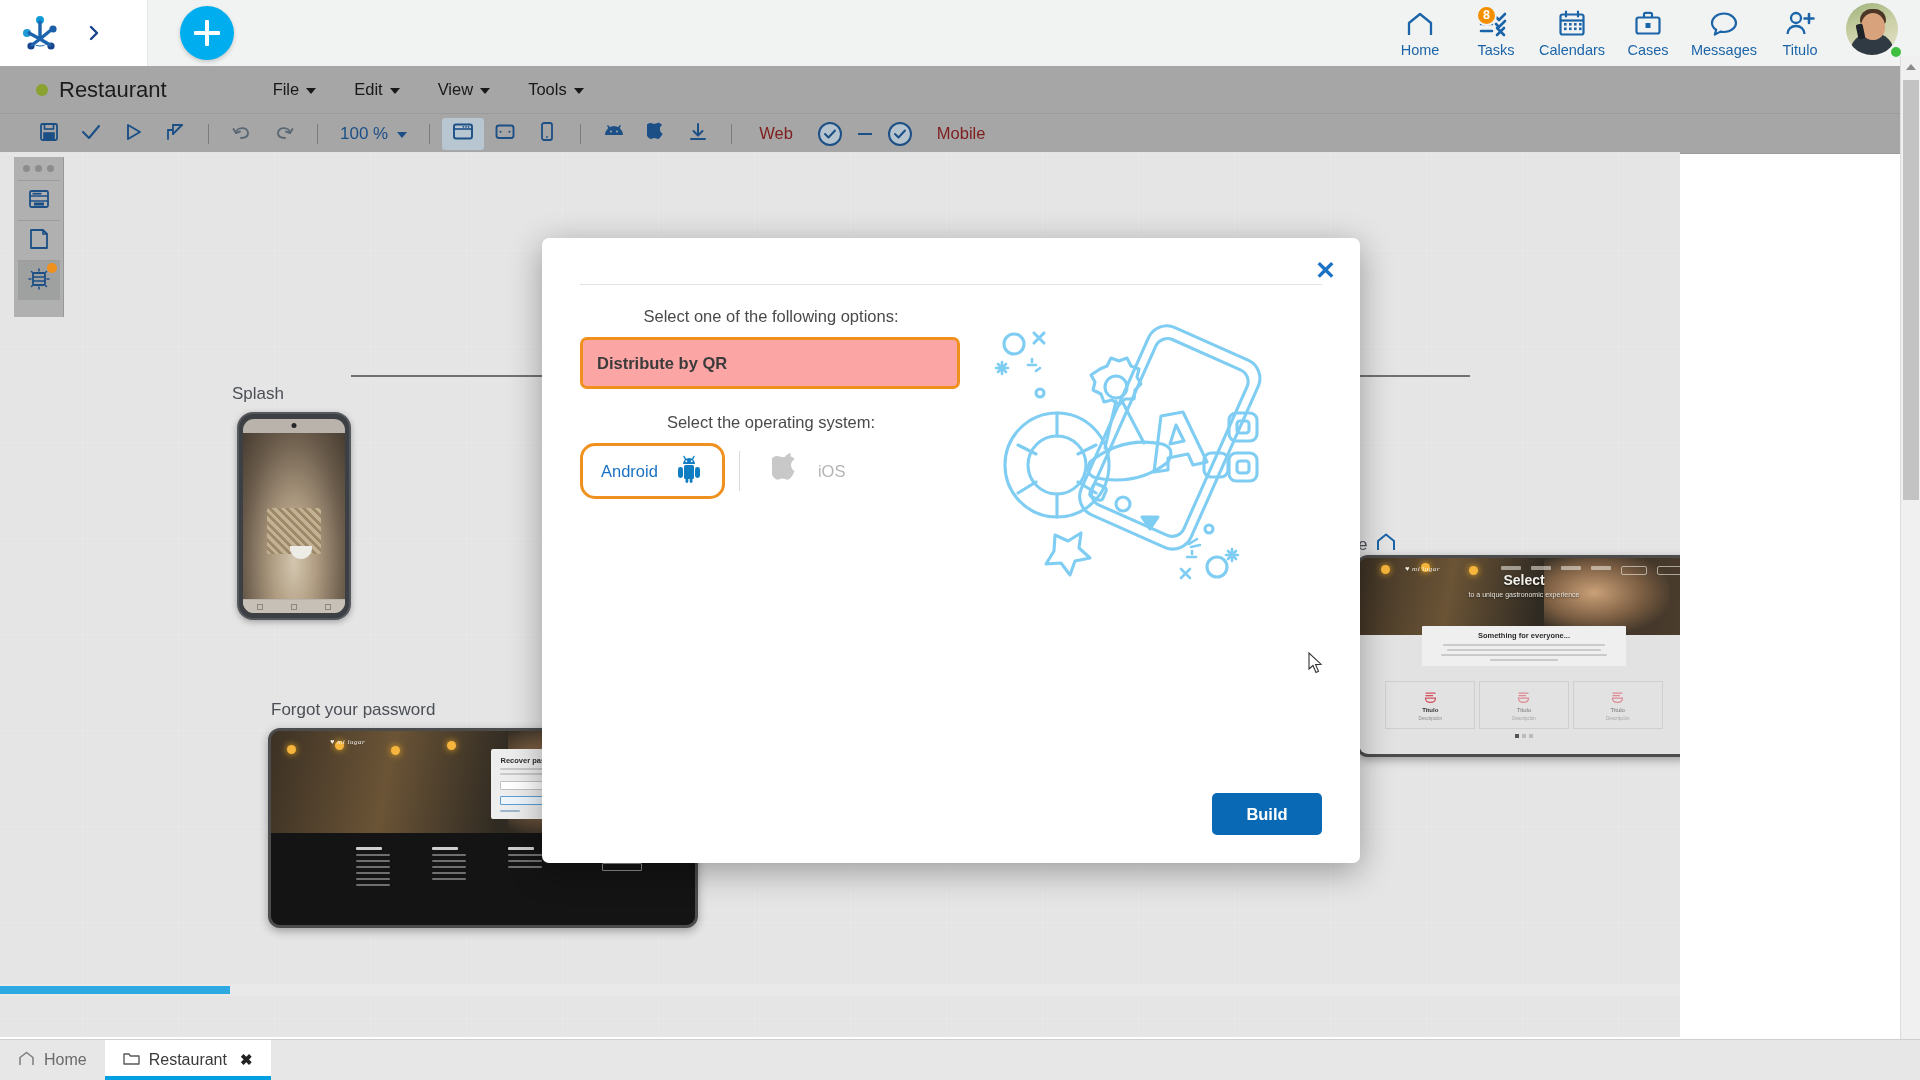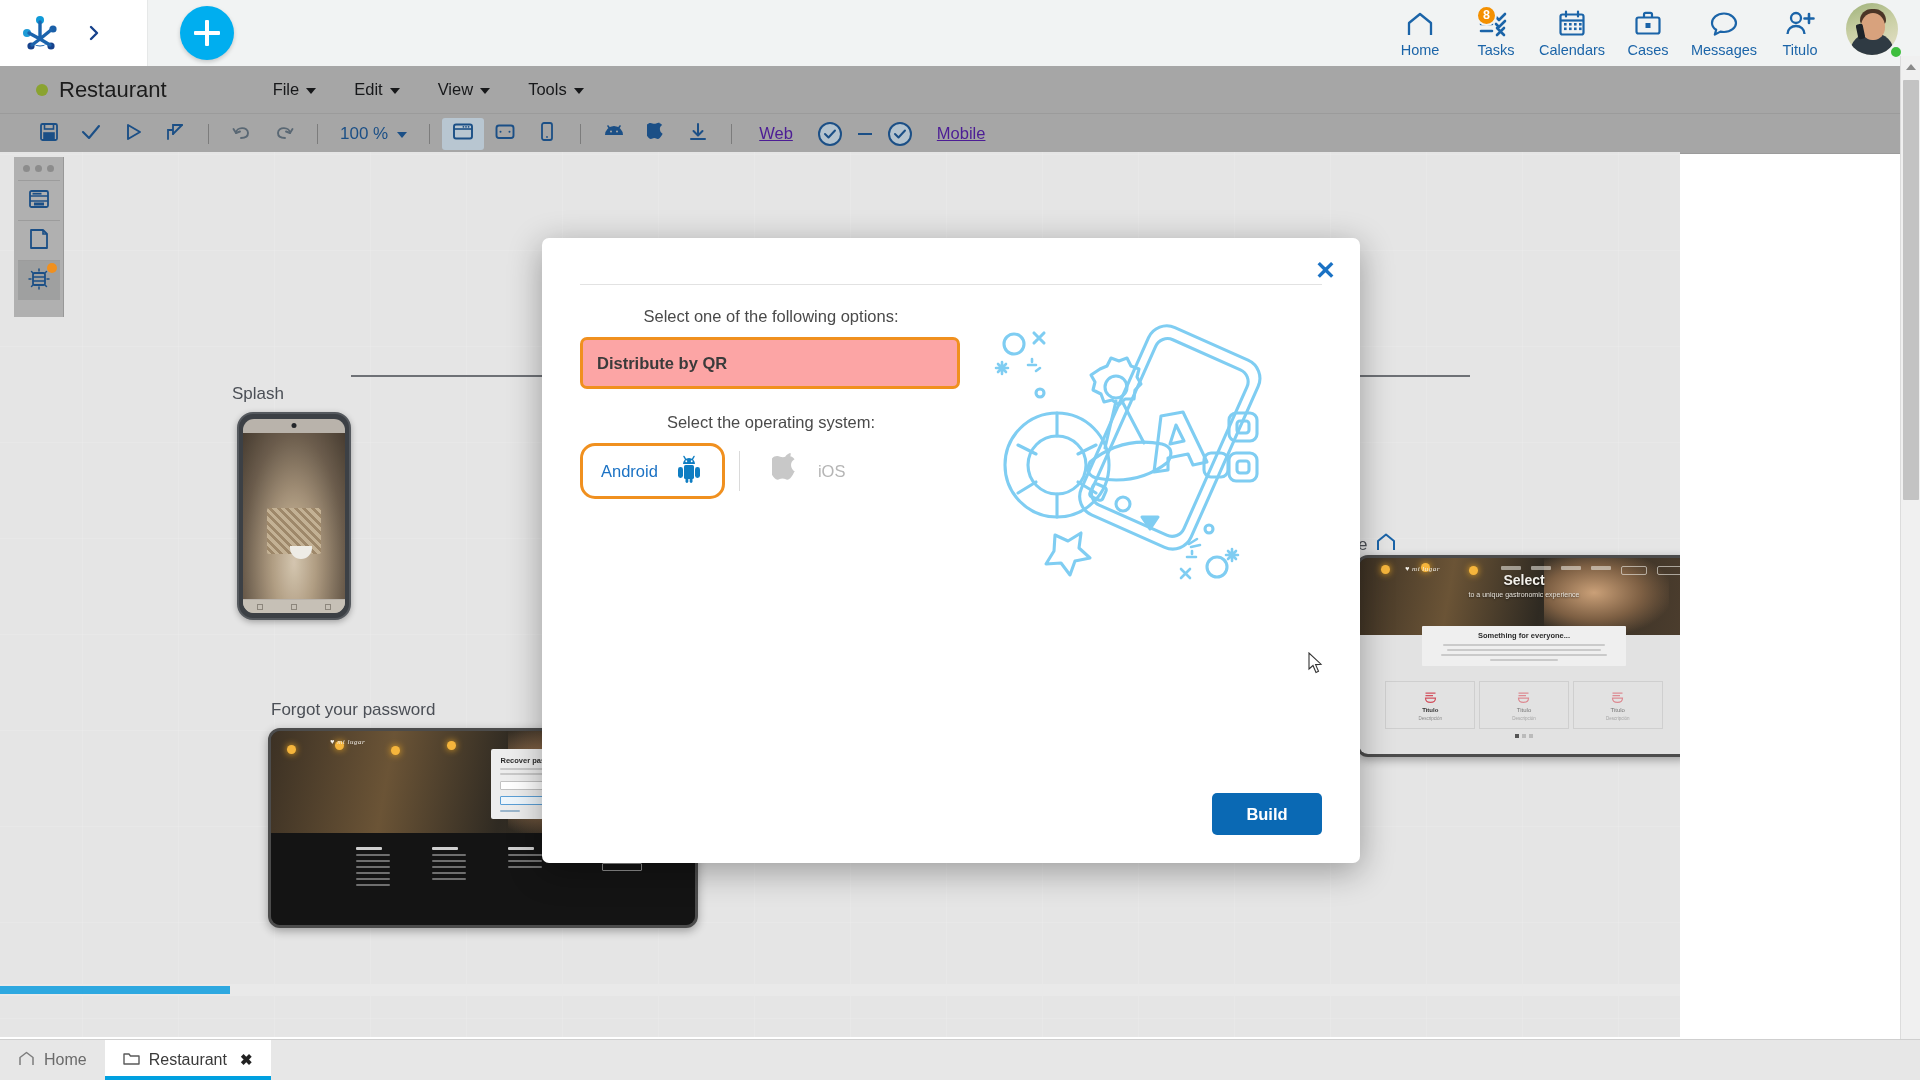--- a/index.html
+++ b/index.html
@@ -153,23 +153,22 @@
   .tb-btn.active { background: #b8c6d1; }
   .tb-sep { width: 1px; height: 20px; background: #7c7c7c; margin: 0 12px; }
   .tb-zoom {
     display: flex; align-items: center; gap: 9px;
     font-size: 17px; color: #1b4f86; cursor: pointer;
     padding: 0 10px;
   }
   .tb-zoom .caret { border-top-color: #1b4f86; }
   .tb-toggle {
     display: flex; align-items: center; gap: 16px;
-    font-size: 16.5px; color: #4c1d95;
+    font-size: 16.5px; color: #7f1d1d;
     margin-left: 6px;
-    text-decoration: underline;
   }
   .tb-toggle .lbl { padding: 0 9px; cursor: pointer; }
   .chk {
     width: 24px; height: 24px; border-radius: 50%;
     border: 2px solid #1b4f86;
     display: flex; align-items: center; justify-content: center;
     cursor: pointer;
     background: #b4c3ce;
   }
   .chk svg { display:block; }

